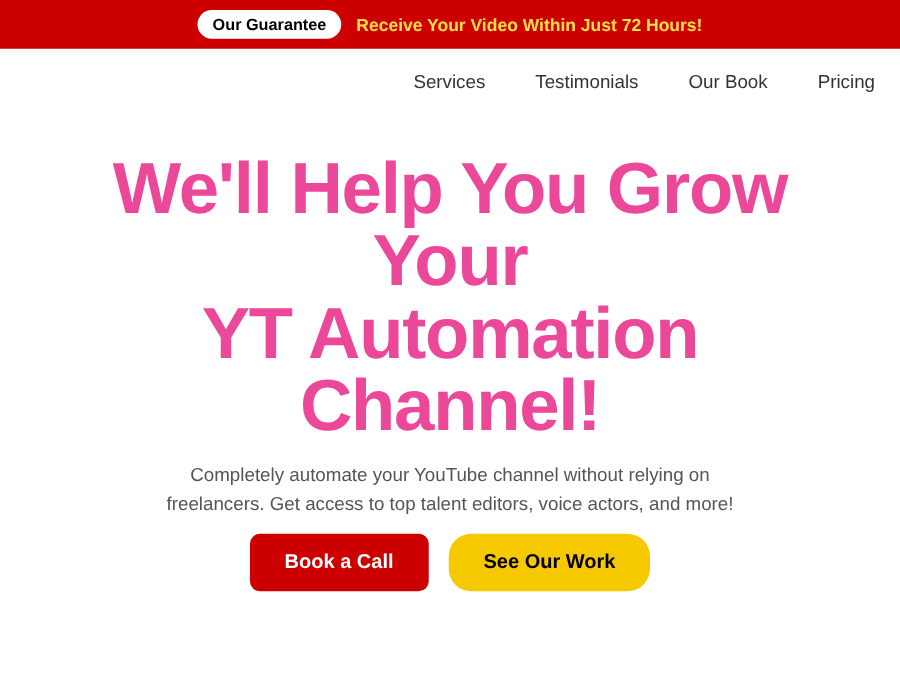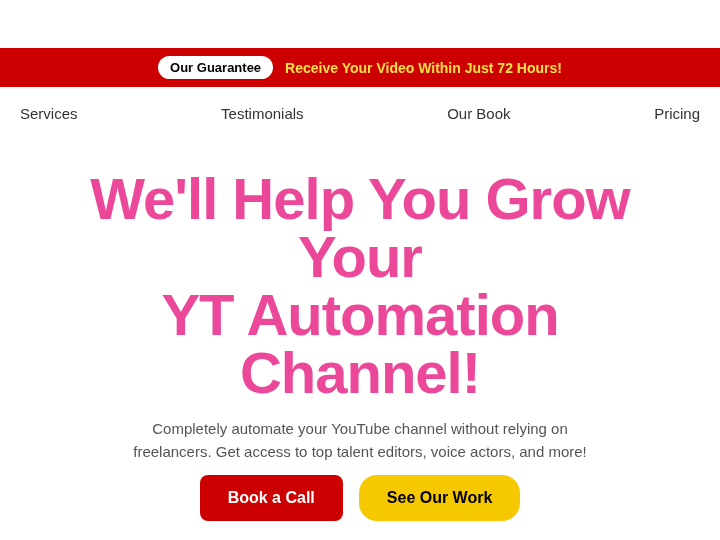--- a/index.html
+++ b/index.html
@@ -17,21 +17,20 @@
     }
 
     
     .top-banner {
       background: #cc0000;
       display: flex;
       align-items: center;
       justify-content: center;
       padding: 8px 16px;
       gap: 12px;
-      margin-top: 48px;
     }
 
     .guarantee-badge {
       background: #fff;
       color: #000;
       border-radius: 20px;
       padding: 4px 12px;
       font-size: 13px;
       font-weight: 600;
       white-space: nowrap;
@@ -39,21 +38,21 @@
 
     .banner-text {
       color: #fde047;
       font-size: 14px;
       font-weight: 700;
     }
 
     
     .nav {
       display: flex;
-      justify-content: space-between;
+      justify-content: flex-end;
       align-items: center;
       padding: 18px 20px;
       gap: 40px;
       border-bottom: none;
     }
 
     .nav-item {
       font-size: 15px;
       color: #333;
       text-decoration: none;

